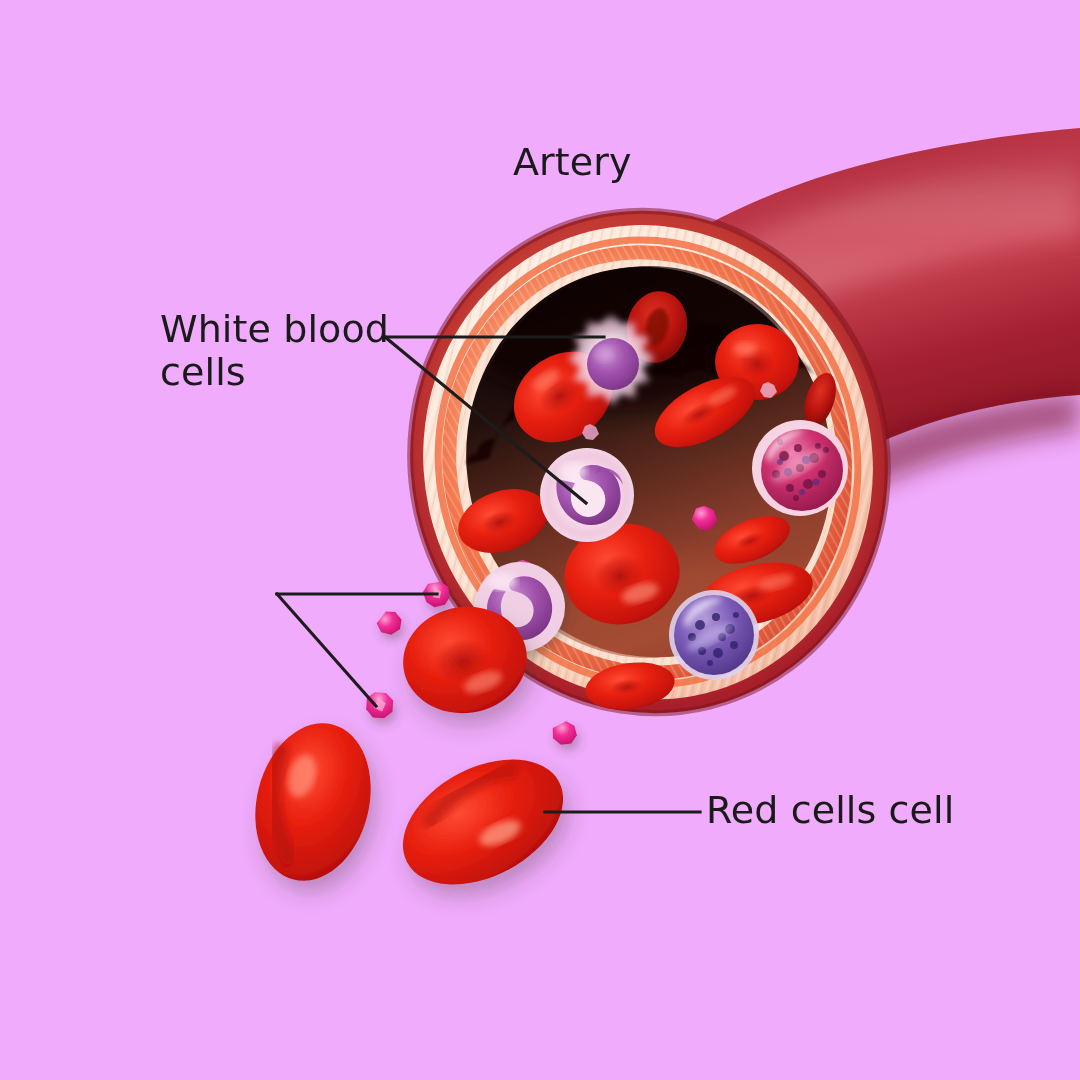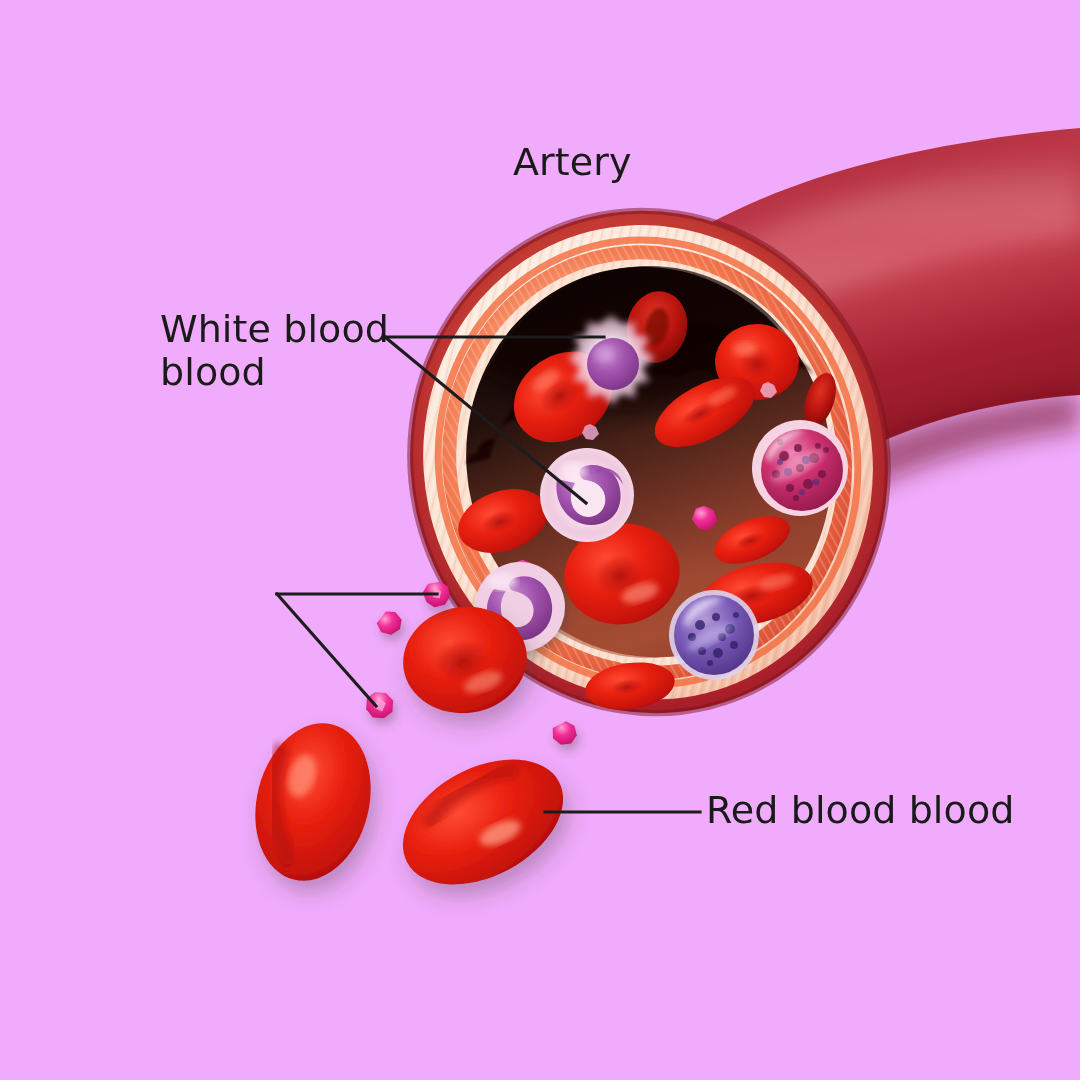--- a/index.html
+++ b/index.html
@@ -419,17 +419,17 @@
       </g>
 
       <g>
         <path d="M545,812 L700,812"></path>
       </g>
     </g>
   </svg>
 
   <div class="lbl" id="lbl-artery">Artery</div>
 
-  <div class="lbl" id="lbl-wbc"><span>White blood</span><br><span>blood</span></div>
-
-
-  <div class="lbl" id="lbl-rbc">Red blood blood</div>
+  <div class="lbl" id="lbl-wbc"><span>White blood</span><br><span>cells</span></div>
+
+
+  <div class="lbl" id="lbl-rbc">Red cells cell</div>
 </div>
 
 </body></html>

